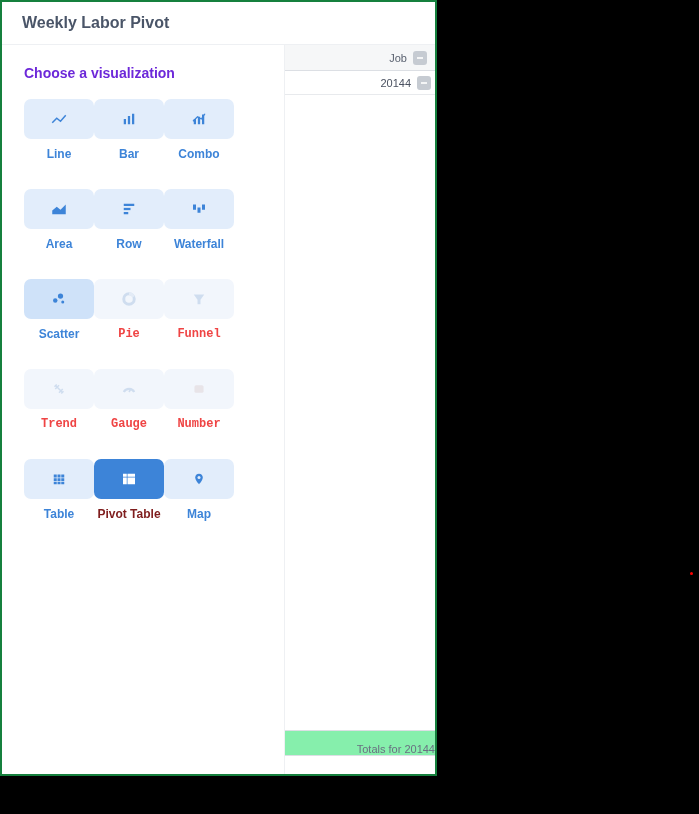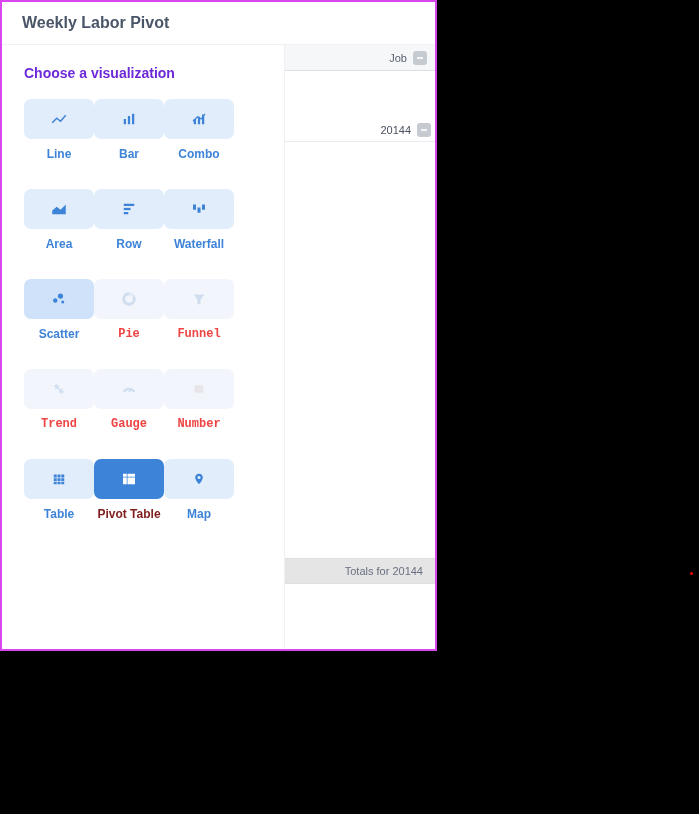--- a/index.html
+++ b/index.html
@@ -5,23 +5,23 @@
     * { box-sizing: border-box; margin: 0; padding: 0; }
     body {
       font-family: -apple-system, BlinkMacSystemFont, "Segoe UI", Helvetica, Arial, sans-serif;
       background: #000;
       width: 699px;
       height: 814px;
       overflow: hidden;
     }
     .app-frame {
       width: 437px;
-      height: 651px;
+      height: 776px;
       background: #fff;
-      border: 2px solid #d946ef;
+      border: 2px solid #15803d;
       position: relative;
       display: flex;
       flex-direction: column;
     }
     .header {
       padding: 12px 20px;
       border-bottom: 1px solid #eef0f3;
     }
     .header-title {
       font-size: 16px;
@@ -76,21 +76,20 @@
     .viz-item.selected .viz-tile { background: #3d84d8; }
     .viz-item.selected .viz-label { color: #7f1d1d; }
     .viz-item.selected svg path,
     .viz-item.selected svg rect { fill: #fff; }
     .viz-item.accent .viz-tile { background: #cfe2f9; }
     .right-panel {
       flex: 1;
       display: flex;
       flex-direction: column;
       background: #fff;
-      gap: 47px;
     }
     .pivot-header-row {
       height: 26px;
       display: flex;
       align-items: center;
       justify-content: flex-end;
       padding-right: 8px;
       border-bottom: 1px solid #dcdfe4;
       background: #f6f7f8;
       gap: 6px;
@@ -120,26 +119,26 @@
       gap: 6px;
     }
     .pivot-cell-label {
       font-size: 11px;
       color: #4a5160;
     }
     .pivot-spacer { flex: 1; }
     .totals-row {
       height: 26px;
       display: flex;
-      align-items: center;
+      align-items: flex-end;
       justify-content: flex-end;
-      padding-right: 12px;
+      padding-right: 0;
       border-top: 1px solid #dcdfe4;
       border-bottom: 1px solid #dcdfe4;
-      background: #e5e5e5;
+      background: #86efac;
     }
     .totals-label {
       font-size: 11px;
       color: #697081;
     }
     .footer-gap {
       height: 18px;
       background: #fff;
     }
     .red-dot {

